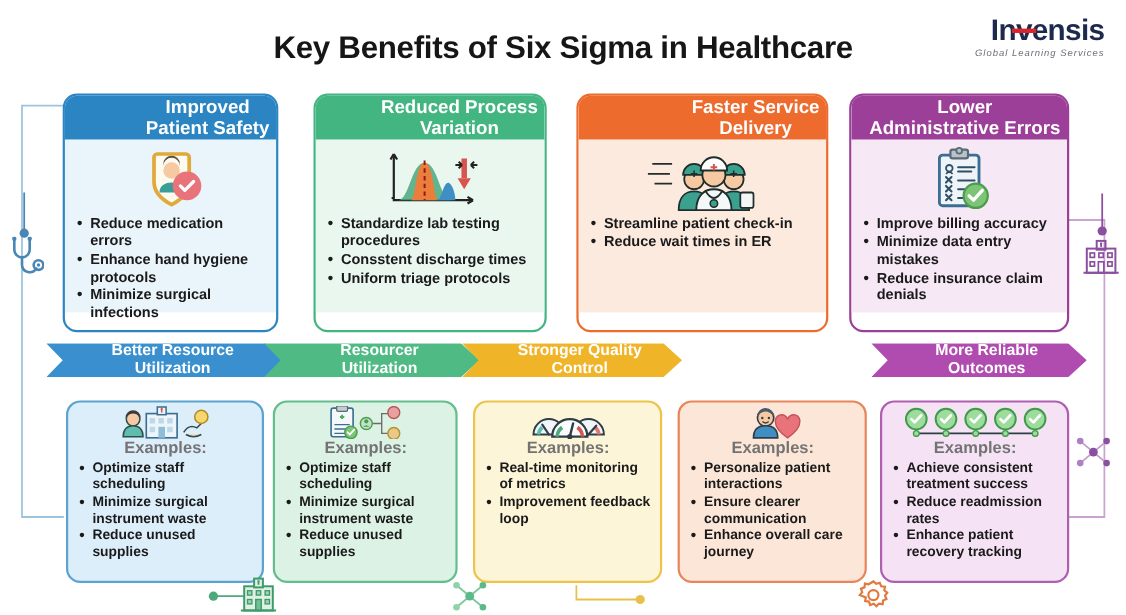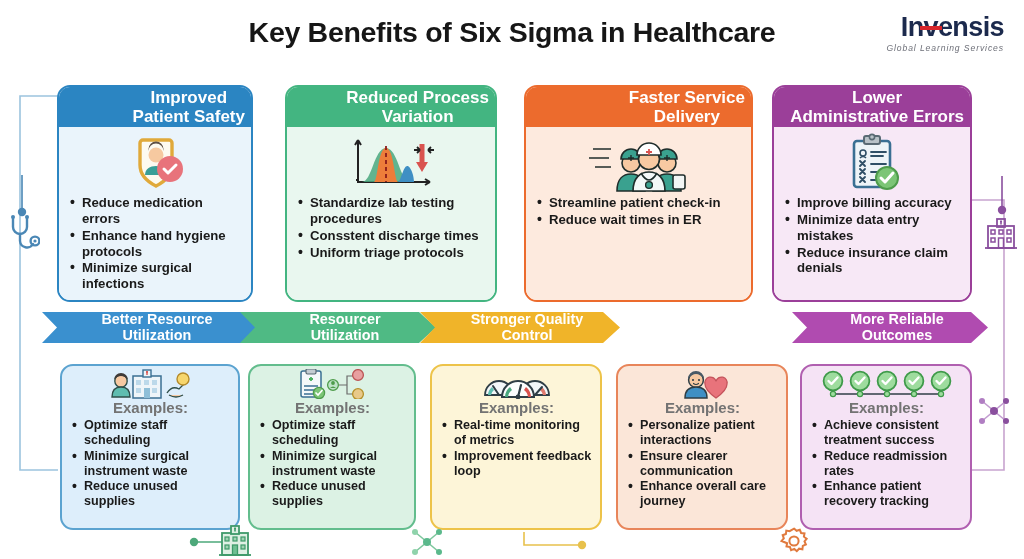--- a/index.html
+++ b/index.html
@@ -6,21 +6,21 @@
   html, body {
     width: 1024px; height: 559px;
     background: #ffffff;
     font-family: "Liberation Sans", sans-serif;
     overflow: hidden;
   }
   #stage { position: relative; width: 1024px; height: 559px; background:#fff; }
 
   
   .page-title {
-    position: absolute; left: 0; top: 16px; width: 1024px;
+    position: absolute; left: 0; top: 28px; width: 1024px;
     text-align: center;
     font-size: 28.5px; font-weight: 700; color: #161616;
     letter-spacing: -0.3px;
   }
   .logo { position:absolute; right: 20px; top: 14px; width: 172px; text-align:right; }
   .logo-main { font-size: 27px; font-weight: 700; color:#1c2a4d; letter-spacing:-0.6px; line-height:1;
                position:relative; display:inline-block; }
   .logo-bar { position:absolute; left:88px; top:12px; width:22px; height:4px; background:#d8262c; }
   .logo-sub { font-size:8.6px; color:#6d6f78; font-style:italic; letter-spacing:0.9px; margin-top:2px; }
 
@@ -28,21 +28,21 @@
   .top-card {
     position: absolute; top: 85px; height: 217px;
     border-radius: 13px; overflow: hidden;
     border: 2px solid; background:#fff;
   }
   .tc-head {
     height: 40px; display:flex; align-items:center; justify-content:flex-end;
     text-align:center; color:#fff; font-weight:700; font-size:17px; line-height:1.12;
     padding: 0 6px;
   }
-  .tc-body { padding: 4px 9px 20px 10px; height: 175px; position:relative; }
+  .tc-body { padding: 4px 9px 20px 10px; height: 157px; position:relative; }
   .tc-icon { height: 64px; display:flex; align-items:center; justify-content:center; }
   ul.blist { list-style:none; margin:0; padding:0; }
   ul.blist li {
     position:relative; padding-left: 13px; font-size: 13.2px; line-height: 1.2;
     color:#1a1a1a; font-weight:600; margin-bottom: 1px;
   }
   ul.blist li::before {
     content:"•"; position:absolute; left:1px; top:-1px; font-size:14px; color:#1a1a1a;
   }
 

